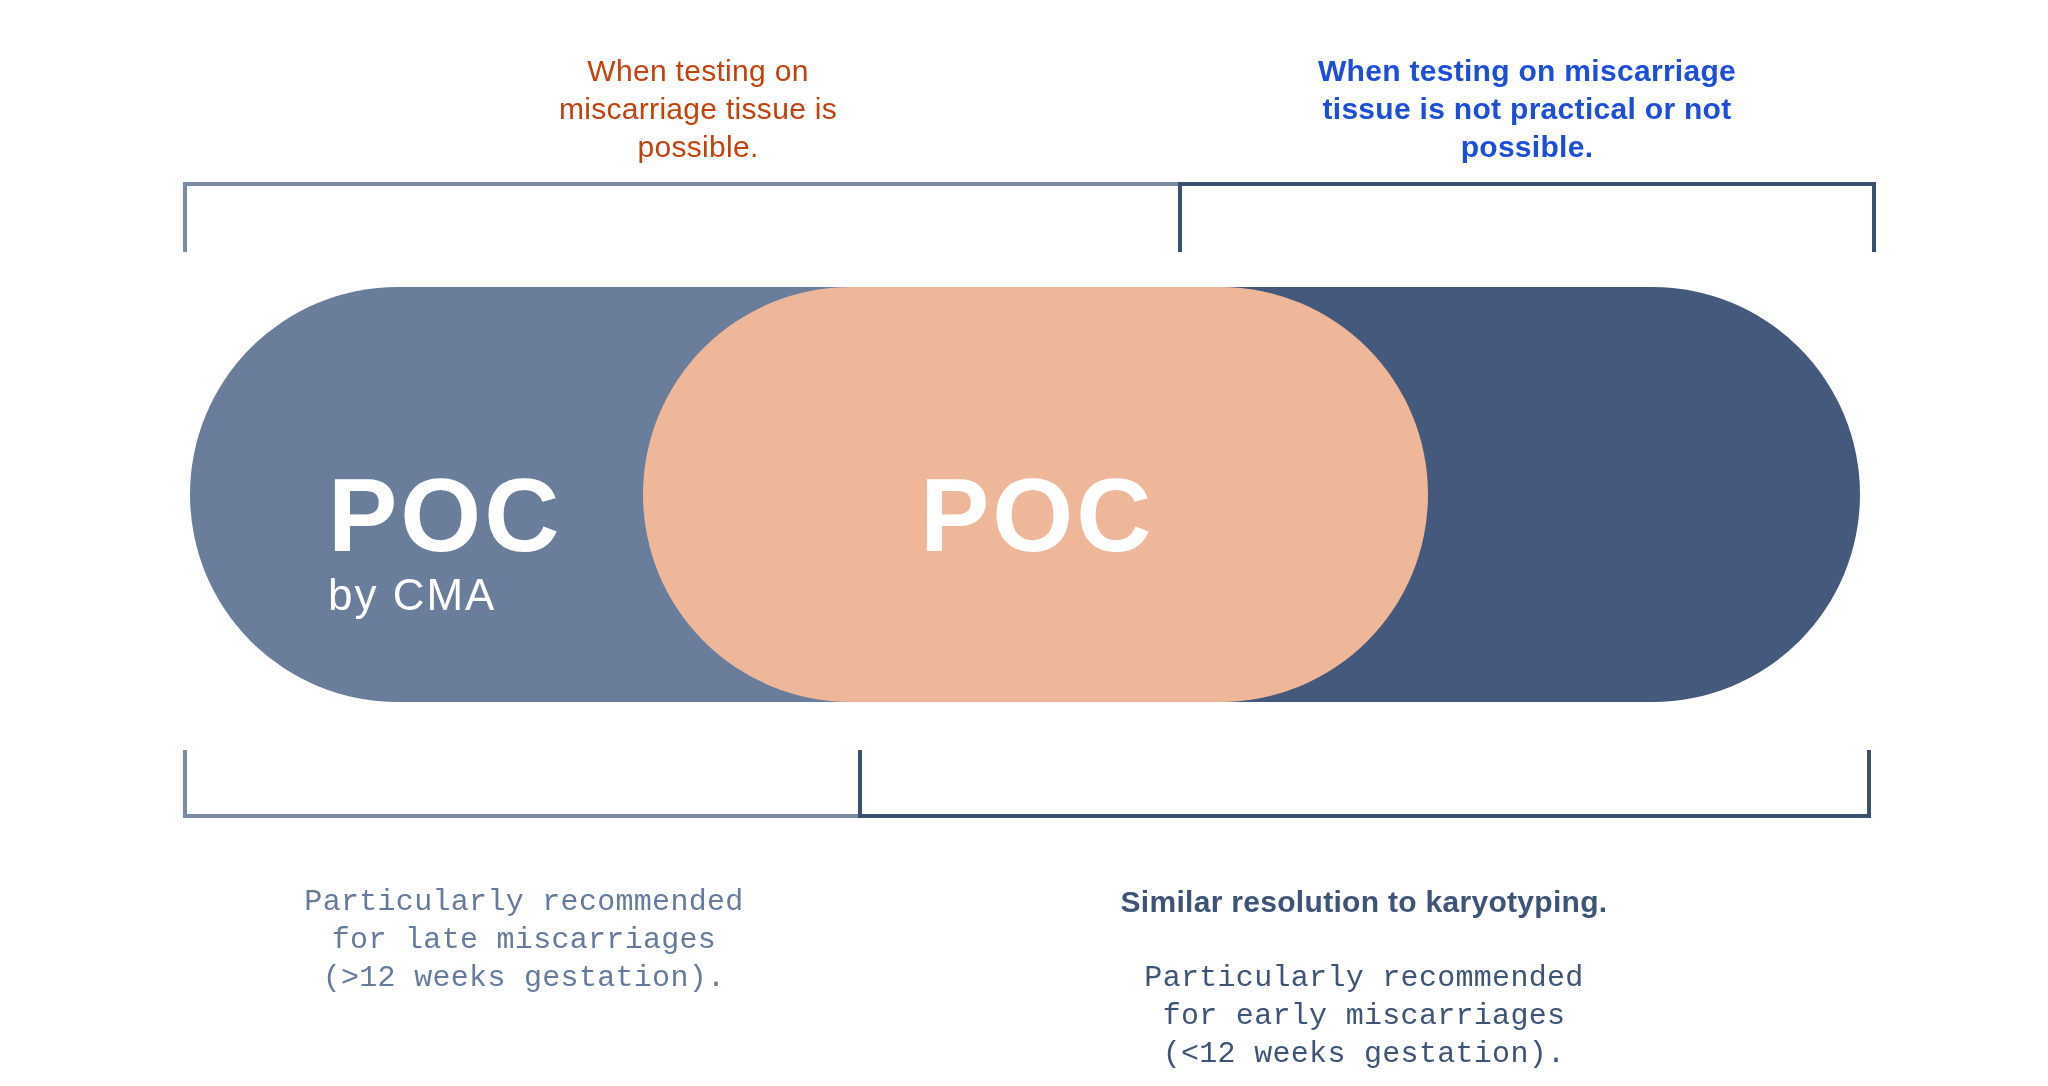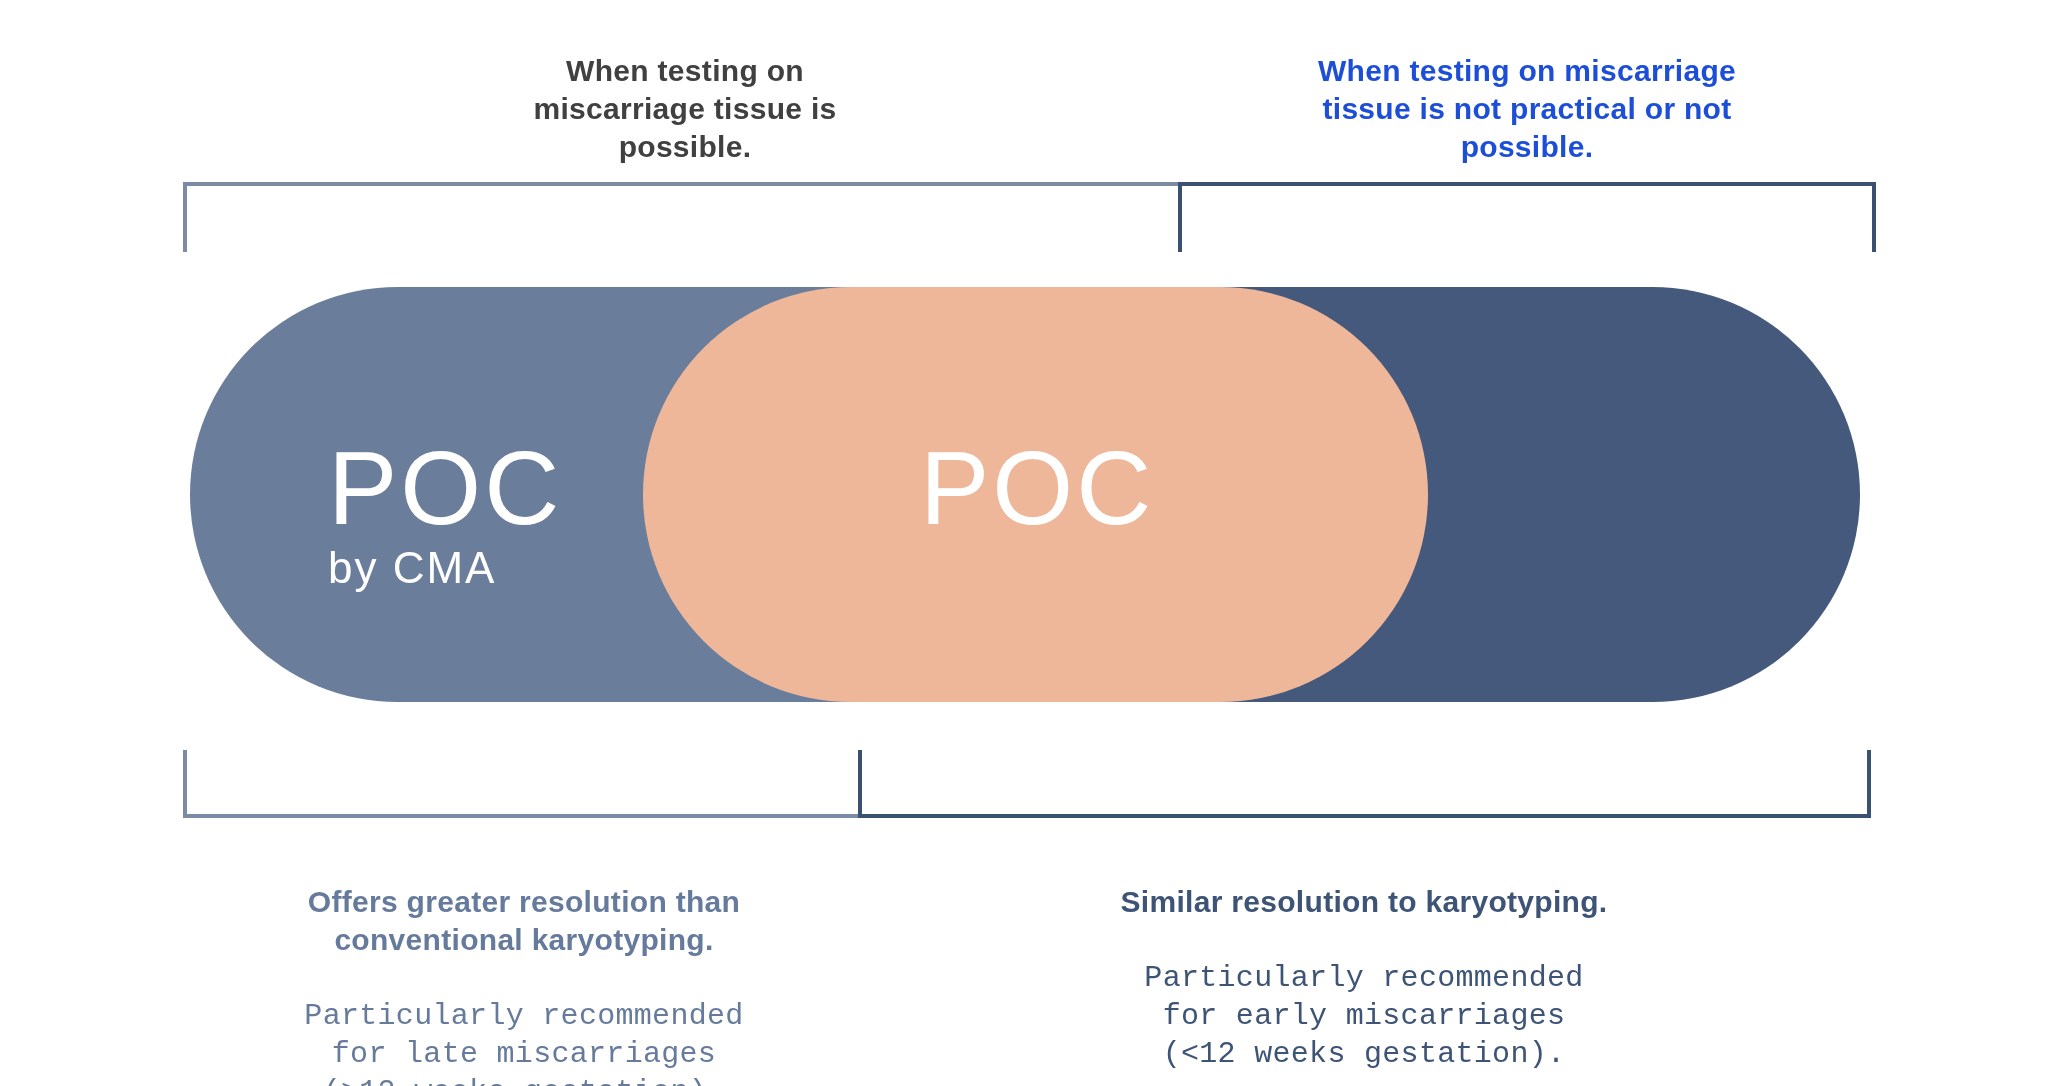--- a/index.html
+++ b/index.html
@@ -22,22 +22,22 @@
     text-align: center;
     white-space: pre-line;
     font-size: 30px;
     line-height: 38px;
     letter-spacing: 0.3px;
   }
   .note .bold-part { font-weight: 700; }
   .note .regular-part { font-weight: 400; font-family: Liberation Mono, monospace; }
 
   .note-top-left {
-    left: 425px; top: 52px; width: 520px;
-    color: #404040; font-weight: 700;
+    left: 438px; top: 52px; width: 520px;
+    color: #c2410c; font-weight: 400;
   }
   .note-top-right {
     left: 1247px; top: 52px; width: 560px;
     color: #1d4ed8; font-weight: 700;
   }
   .note-bottom-left {
     left: 244px; top: 845px; width: 560px;
     color: #667b9c;
   }
   .note-bottom-right {
@@ -83,23 +83,24 @@
 
   
   .pill-label {
     position: absolute;
     z-index: 3;
     color: #ffffff;
     text-align: left;
   }
   .pill-label .title {
     font-size: 104px;
-    font-weight: 400;
+    font-weight: 700;
     line-height: 1;
     letter-spacing: 3px;
+    margin-top: 27px;
   }
   .pill-label .subtitle {
     font-size: 44px;
     font-weight: 400;
     line-height: 1;
     letter-spacing: 2px;
     margin-top: 6px;
   }
   .pill-label-left   { left: 328px;  top: 436px; }
   .pill-label-middle { left: 920px;  top: 436px; }
@@ -132,22 +133,20 @@
 
   <div class="pill-label pill-label-middle">
     <div class="title">POC</div>
   </div>
 
 
   <div class="bracket bracket-bottom-left"></div>
   <div class="bracket bracket-bottom-right"></div>
 
   <div class="note note-bottom-left">
-    <div class="bold-part">Offers greater resolution than
-conventional karyotyping.</div>
     <div class="regular-part">Particularly recommended
 for late miscarriages
 (&gt;12 weeks gestation).</div>
   </div>
 
   <div class="note note-bottom-right">
     <div class="bold-part">Similar resolution to karyotyping.</div>
     <div class="regular-part">Particularly recommended
 for early miscarriages
 (&lt;12 weeks gestation).</div>

